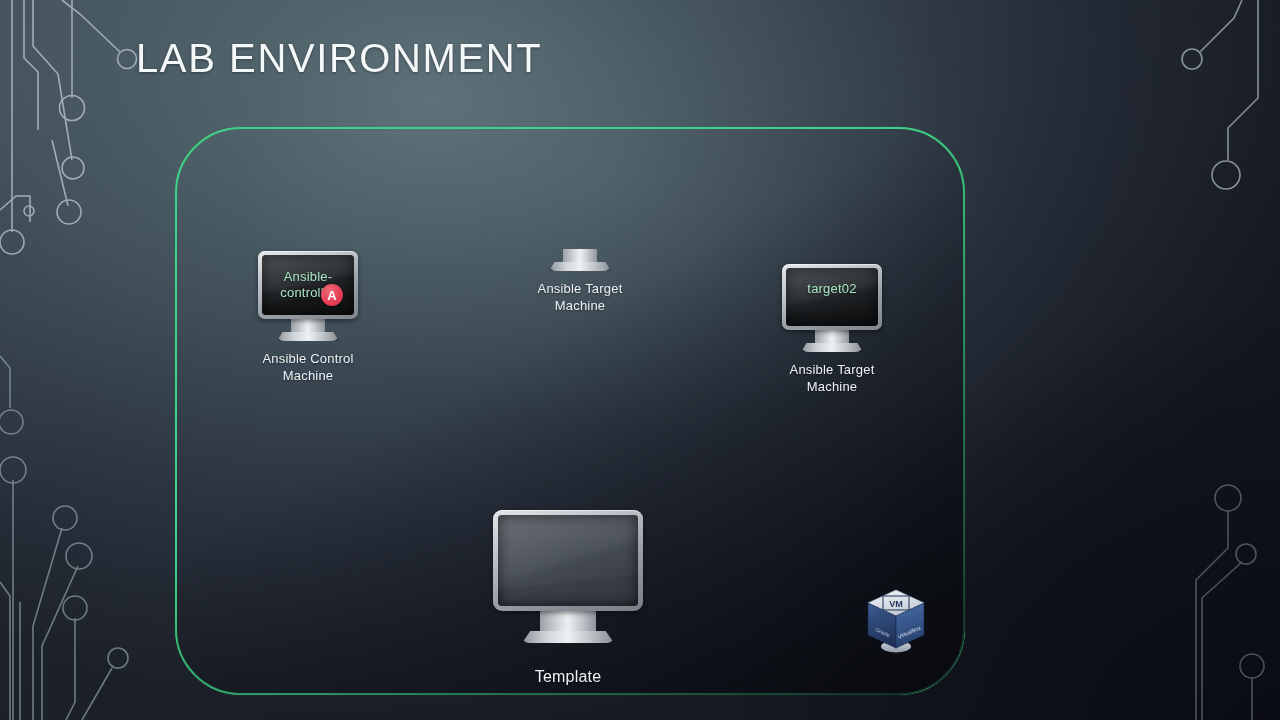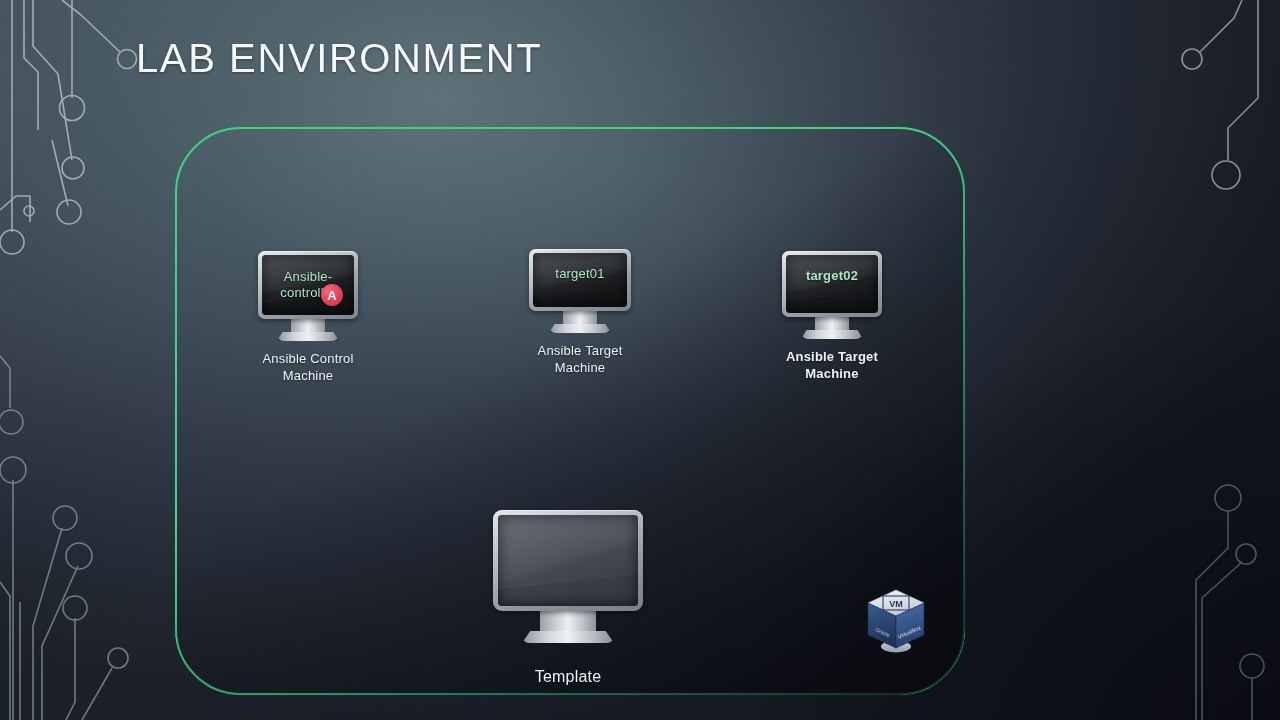--- a/index.html
+++ b/index.html
@@ -246,35 +246,30 @@
       <div class="base"></div>
     </div>
     <div class="node-caption">
       <div>Ansible Control</div>
       <div>Machine</div>
     </div>
   </div>
 
   <div class="node" style="left:529px; top:249px; width:102px;">
     <div class="monitor">
-      <div class="bezel">
-        <div class="screen" style="width:94px; height:54px; align-items:flex-start; padding-top:13px;">
-          <div class="screen-label">target01</div>
-        </div>
-      </div>
       <div class="neck"></div>
       <div class="base"></div>
     </div>
     <div class="node-caption">
       <div>Ansible Target</div>
       <div>Machine</div>
     </div>
   </div>
 
-  <div class="node" style="left:782px; top:251px; width:100px;font-weight:bold;">
+  <div class="node" style="left:782px; top:264px; width:100px;">
     <div class="monitor">
       <div class="bezel">
         <div class="screen" style="width:92px; height:58px; align-items:flex-start; padding-top:13px;">
           <div class="screen-label">target02</div>
         </div>
       </div>
       <div class="neck"></div>
       <div class="base"></div>
     </div>
     <div class="node-caption">

